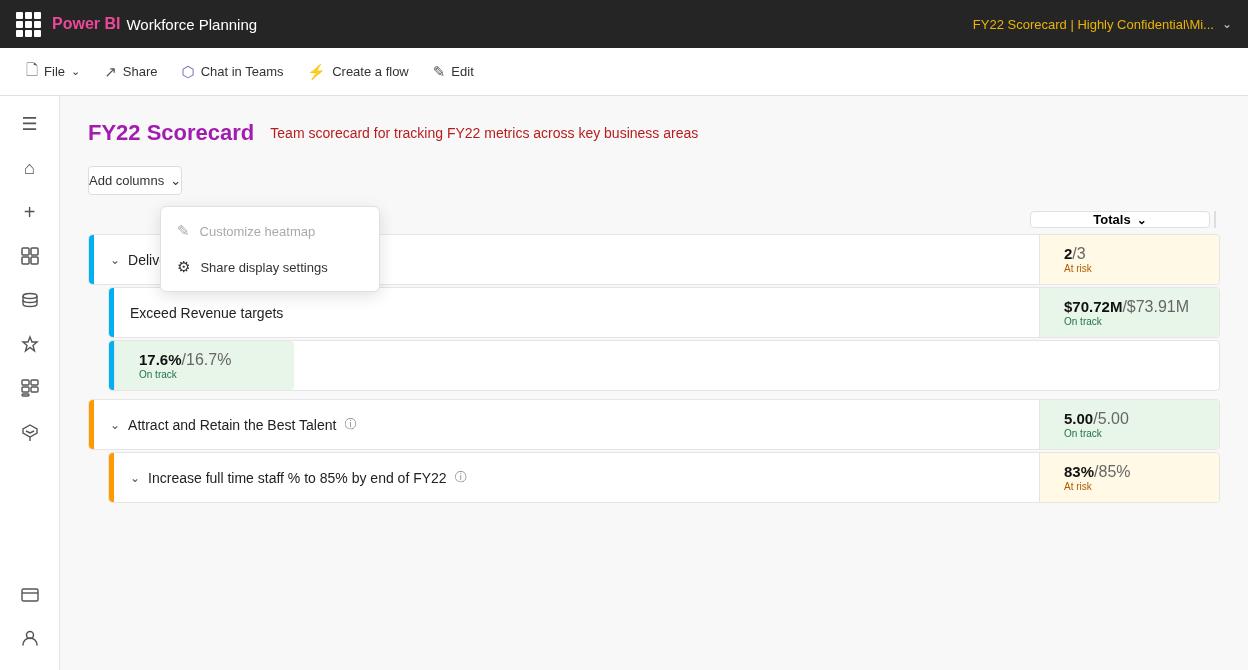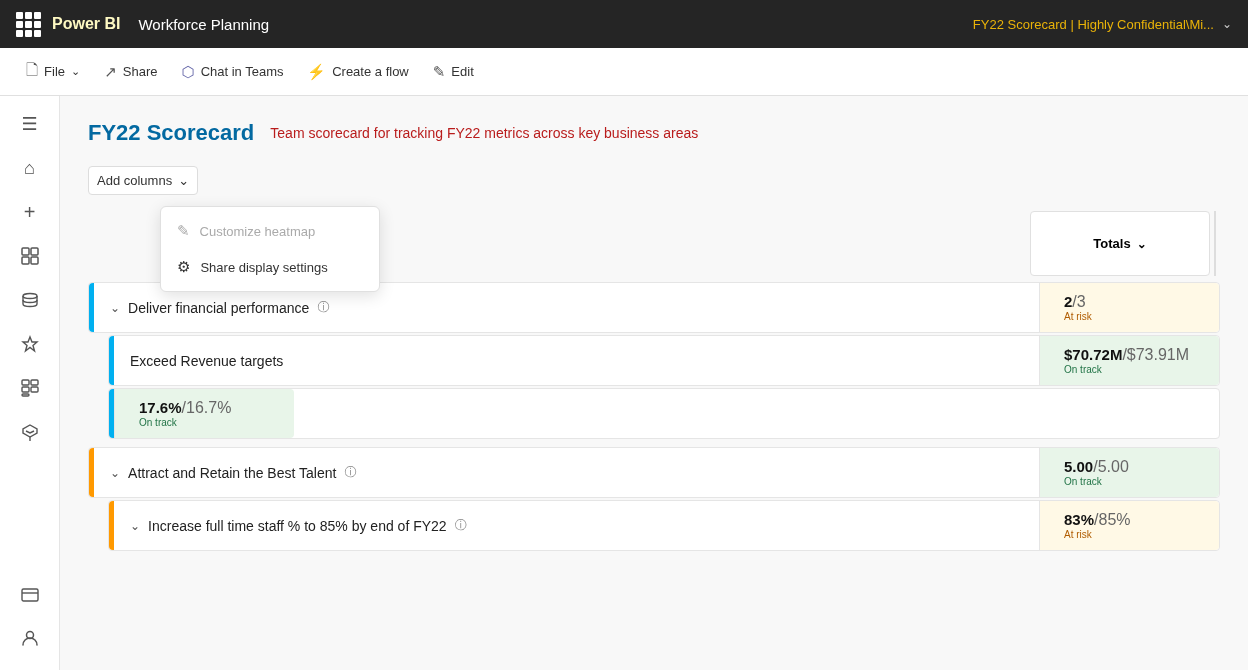--- a/index.html
+++ b/index.html
@@ -18,21 +18,21 @@
     }
     .top-bar-apps-icon {
       width: 24px; height: 24px;
       display: grid; grid-template-columns: repeat(3,7px); gap: 2px;
       margin-right: 12px;
     }
     .top-bar-apps-icon span {
       background: white; border-radius: 1px; width: 7px; height: 7px;
     }
     .top-bar-logo {
-      font-size: 16px; font-weight: 600; color: #fef9c3; margin-right: 18px;
+      font-size: 16px; font-weight: 600; color: #ec4899; margin-right: 6px;
     }
     .top-bar-appname {
       font-size: 15px; color: white; font-weight: 400;
     }
     .top-bar-spacer { flex: 1; }
     .top-bar-title {
       font-size: 13px; color: #eab308;
     }
     .top-bar-chevron {
       margin-left: 8px; color: #ccc; font-size: 12px;
@@ -93,29 +93,29 @@
       position: relative;
     }
 
     .page-header {
       display: flex;
       align-items: center;
       gap: 16px;
       margin-bottom: 20px;
     }
     .page-title {
-      font-size: 22px; font-weight: 600; color: #0369a1;
+      font-size: 22px; font-weight: 600; color: #a21caf;
     }
     .page-subtitle {
       font-size: 14px; color: #b91c1c;
     }
 
     .add-columns-btn {
       display: inline-flex; align-items: center; gap: 6px;
-      padding: 6px 8px; border-radius: 4px;
+      padding: 6px 0; border-radius: 4px;
       font-size: 13px; color: #333; background: white;
       border: 1px solid #ddd; cursor: pointer; margin-bottom: 16px;
     }
 
     
     .dropdown-menu {
       position: absolute;
       top: 110px; left: 100px;
       background: white;
       border: 1px solid #e0e0e0;
@@ -129,21 +129,21 @@
       display: flex; align-items: center; gap: 10px;
       padding: 9px 16px; font-size: 13px; color: #333;
       cursor: pointer;
     }
     .dropdown-item.disabled { color: #aaa; cursor: default; }
     .dropdown-item .icon { font-size: 15px; }
     .totals-cell {
       background: white;
       border: 1px solid #e0e0e0;
       border-radius: 4px;
-      padding: 24px 16px;
+      padding: 0 16px;
       font-size: 13px; font-weight: 600;
       display: flex; align-items: center; gap: 6px;
       min-width: 180px; justify-content: center;
     }
 
     .score-row {
       display: flex;
       align-items: stretch;
       background: white;
       border: 1px solid #e5e5e5;

